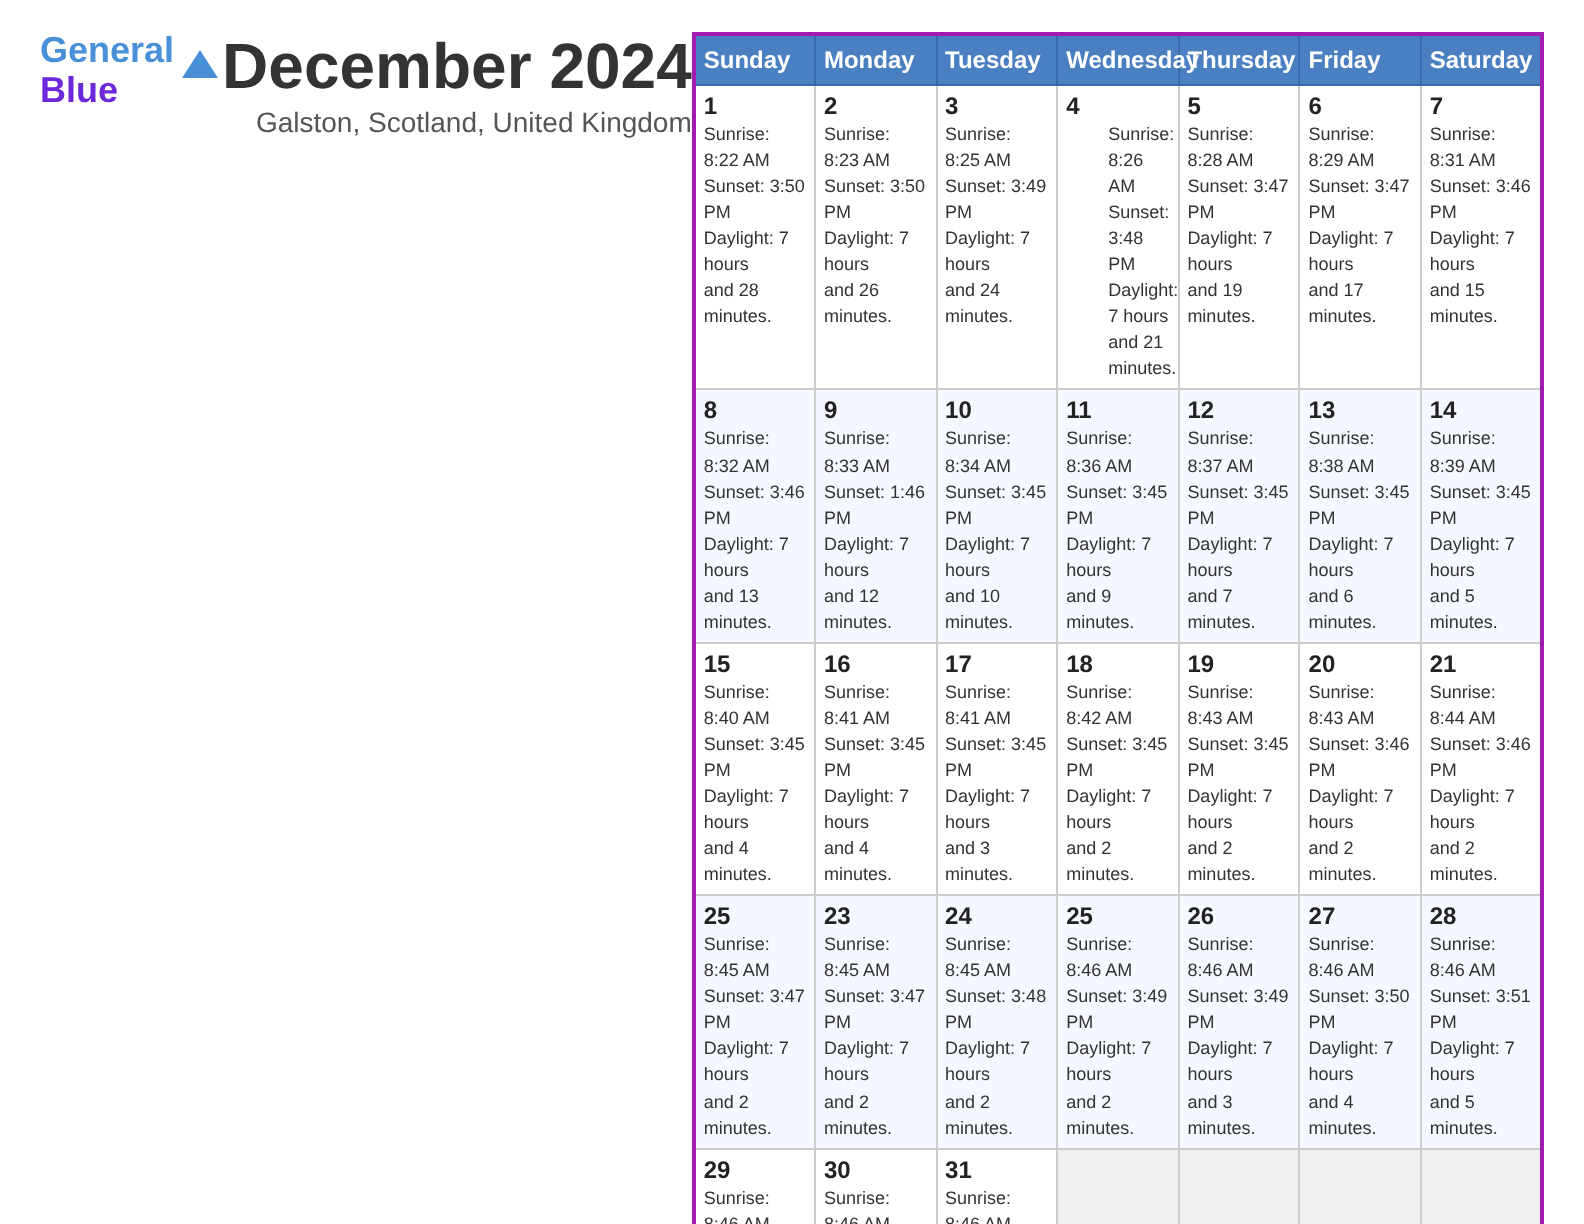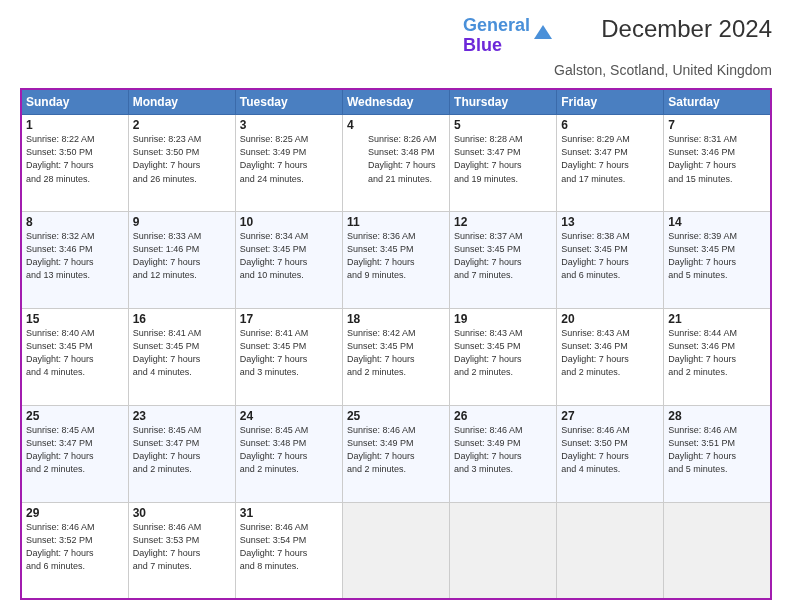--- a/index.html
+++ b/index.html
@@ -8,22 +8,21 @@
       background: #fff;
       width: 792px;
       height: 612px;
       overflow: hidden;
     }
     .page {
       width: 792px;
       height: 612px;
       padding: 16px 20px 12px 20px;
       display: flex;
-      flex-direction: column;
-      align-items: flex-end;
+      flex-direction: row;
     }
     .header {
       display: flex;
       justify-content: space-between;
       align-items: flex-start;
       margin-bottom: 10px;
     }
     .logo {
       display: flex;
       flex-direction: column;
@@ -35,29 +34,29 @@
       color: #333;
       line-height: 1.1;
     }
     .logo-text span {
       color: #4a90d9;
     }
     .title-block {
       text-align: right;
     }
     .month-title {
-      font-size: 24px;
-      font-weight: normal;
+      font-size: 32px;
+      font-weight: bold;
       color: #333;
       line-height: 1.1;
     }
     .location {
       font-size: 14px;
       color: #555;
-      margin-top: 20px;
+      margin-top: 2px;
     }
     .calendar {
       flex: 1;
       border: 2px solid #a21caf;
       border-collapse: collapse;
       width: 100%;
       table-layout: fixed;
     }
     .calendar th {
       background: #4a7fc1;

